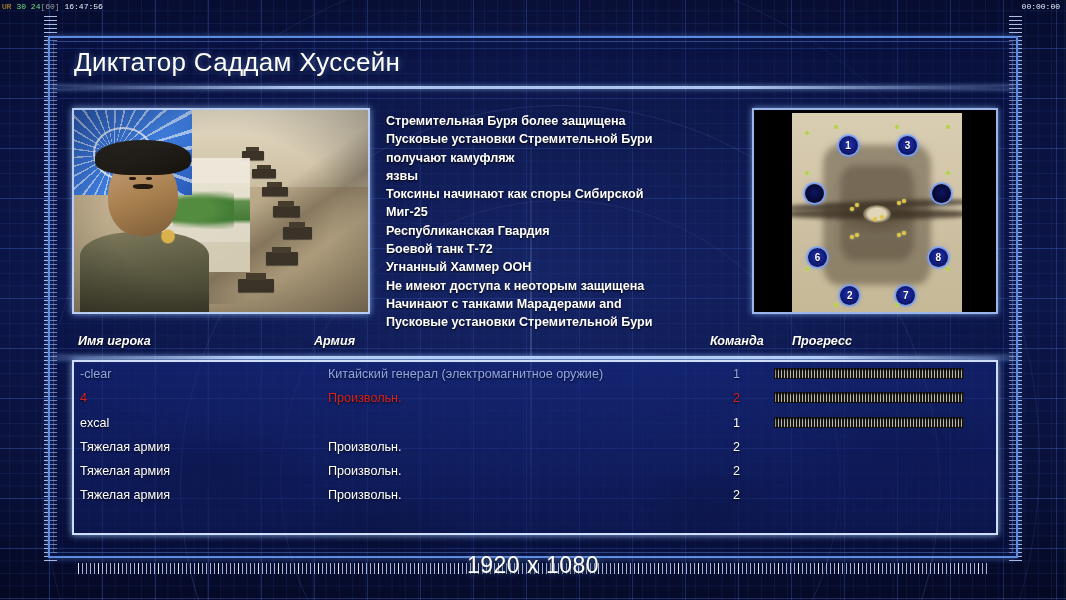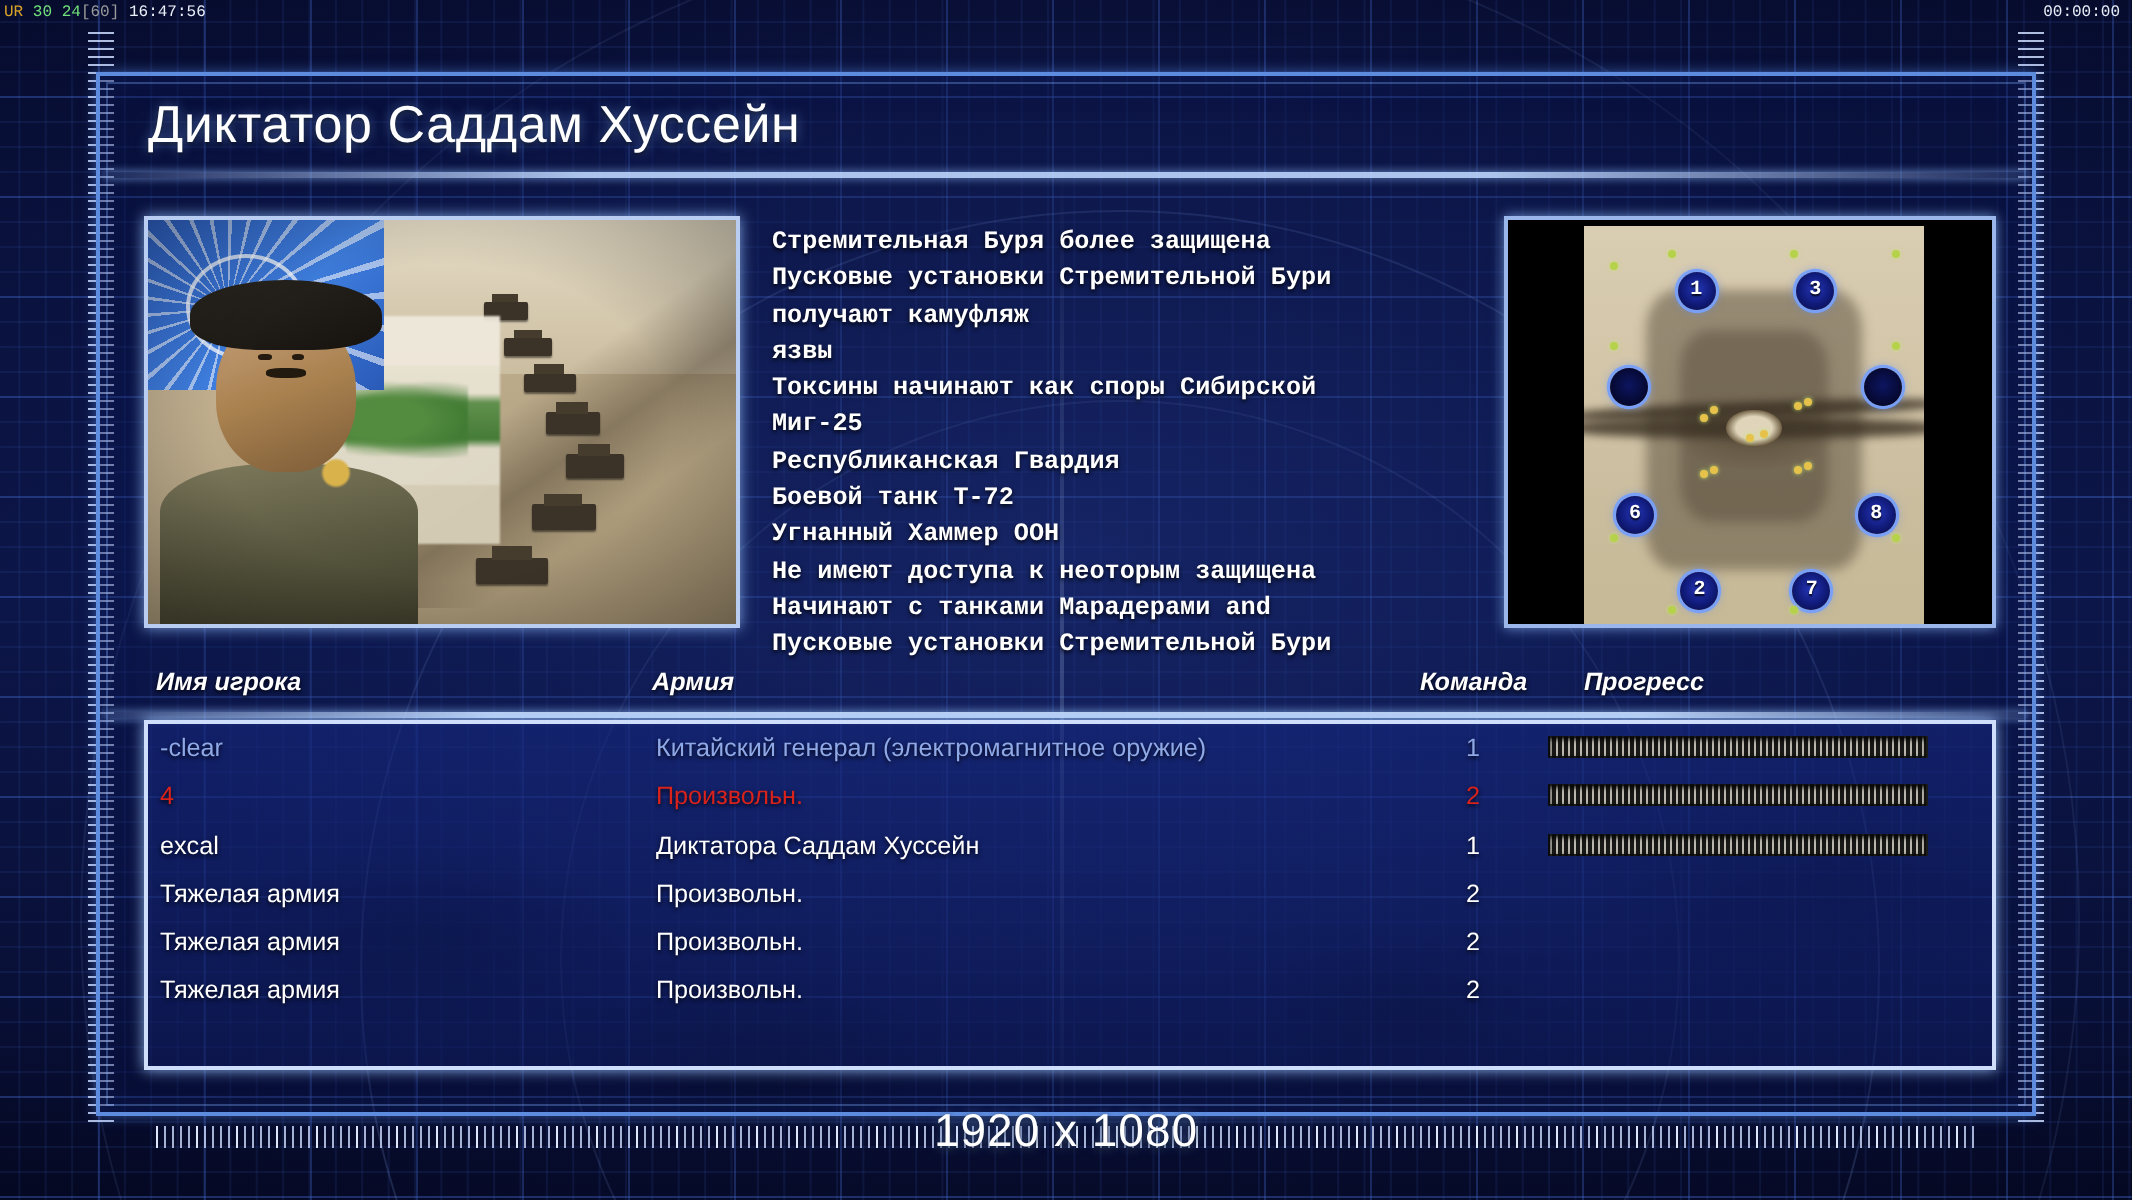--- a/index.html
+++ b/index.html
@@ -143,21 +143,20 @@
     background: linear-gradient(90deg, rgba(150,190,255,0.15), rgba(190,215,255,0.9) 25%, rgba(190,215,255,0.9) 72%, rgba(150,190,255,0.15));
     box-shadow: 0 0 5px rgba(150,195,255,0.75);
   }
 
   
   .info-row {
     position: absolute; left: 22px; top: 70px;
     width: 926px; height: 208px;
     display: flex;
     gap: 0px;
-    font-family: Liberation Mono, monospace;
   }
 
   .portrait-frame {
     width: 298px; height: 206px;
     border: 2px solid #b9cdf2;
     box-shadow: 0 0 7px rgba(150,195,255,0.8);
     background: #0a1030;
     overflow: hidden;
     position: relative;
     flex: 0 0 auto;
@@ -340,21 +339,21 @@
     position: absolute; left: 24px; top: 296px; width: 922px; height: 22px;
   }
   .th {
     position: absolute; top: 0;
     font-size: 12.6px; font-weight: bold; color: #ffffff;
     text-shadow: 0 1px 2px rgba(0,0,0,0.9);
     white-space: nowrap;
     font-style: italic;
   }
   .th.c-name { left: 4px; }
-  .th.c-army { left: 252px; text-align: center; }
+  .th.c-army { left: 240px; text-align: center; }
   .th.c-team { left: 636px; }
   .th.c-prog { left: 718px; }
 
   .table-rule {
     position: absolute; left: 2px; right: 2px; top: 318px; height: 3px;
     background: linear-gradient(90deg, rgba(150,190,255,0.2), rgba(200,222,255,0.92) 20%, rgba(200,222,255,0.92) 80%, rgba(150,190,255,0.2));
     box-shadow: 0 0 5px rgba(150,195,255,0.7);
   }
 
   .table-box {
@@ -541,21 +540,20 @@
             <div class="bar" style="width: 190px;"></div>
           </div>
           <div class="row">
             <div class="cell name" style="color: rgb(216, 34, 28);">4</div>
             <div class="cell army" style="color: rgb(216, 34, 28);">Произвольн.</div>
             <div class="cell team" style="color: rgb(216, 34, 28);">2</div>
             <div class="bar" style="width: 190px;"></div>
           </div>
           <div class="row">
             <div class="cell name" style="color: rgb(255, 255, 255);">excal</div>
-            <div class="cell army" style="color: rgb(255, 255, 255);">Диктатора Саддам Хуссейн</div>
             <div class="cell team" style="color: rgb(255, 255, 255);">1</div>
             <div class="bar" style="width: 190px;"></div>
           </div>
           <div class="row">
             <div class="cell name" style="color: rgb(255, 255, 255);">Тяжелая армия</div>
             <div class="cell army" style="color: rgb(255, 255, 255);">Произвольн.</div>
             <div class="cell team" style="color: rgb(255, 255, 255);">2</div>
           </div>
           <div class="row">
             <div class="cell name" style="color: rgb(255, 255, 255);">Тяжелая армия</div>

